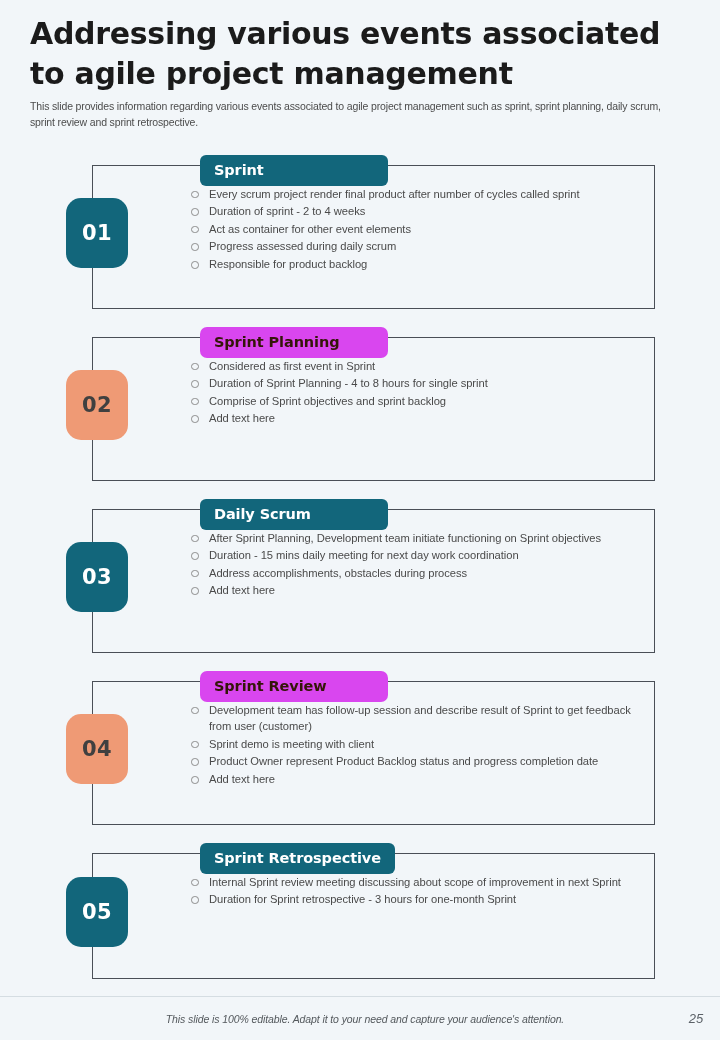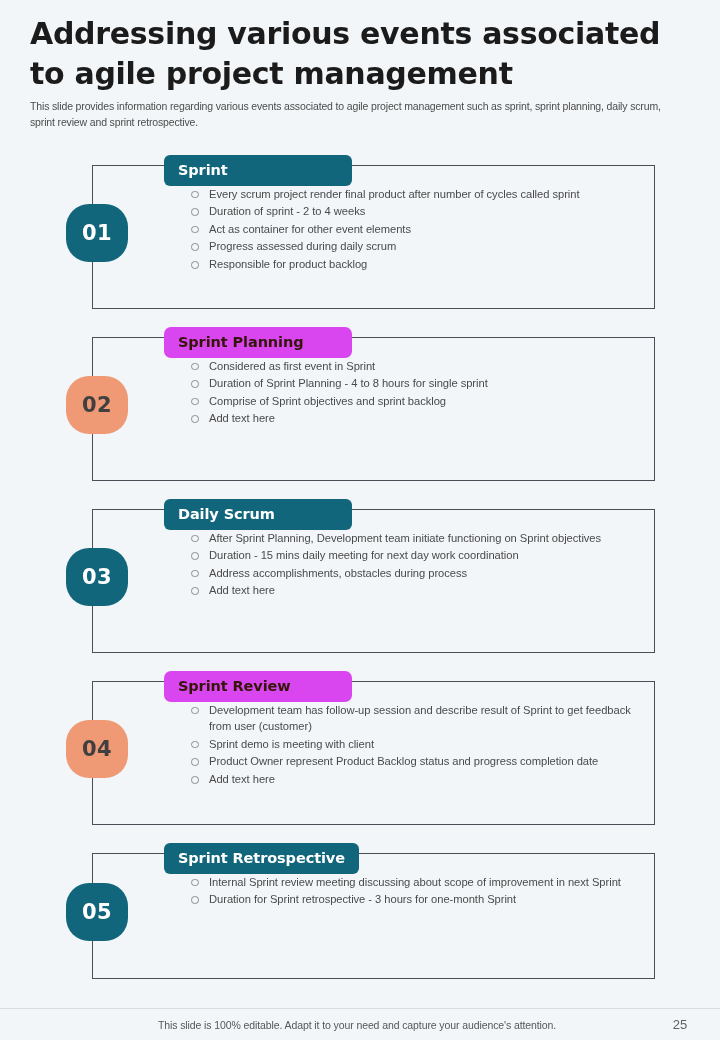--- a/index.html
+++ b/index.html
@@ -64,22 +64,22 @@
     border: 1px solid #4a4f57;
     background: transparent;
   }
 
   .badge {
     position: absolute;
     left: 66px;
     top: 50%;
     transform: translateY(-50%);
     width: 62px;
-    height: 58px;
-    border-radius: 23px;
+    height: 70px;
+    border-radius: 15px;
     display: flex;
     align-items: center;
     justify-content: center;
     font-family: "DejaVu Sans", sans-serif;
     font-size: 21px;
     font-weight: bold;
     z-index: 3;
     letter-spacing: 0.5px;
   }
   .badge.teal   { background: #12667b; color: #ffffff; }
@@ -94,20 +94,21 @@
   }
 
   .cat-title {
     display: inline-block;
     padding: 7px 14px 8px 14px;
     font-family: "DejaVu Sans", sans-serif;
     font-size: 14.5px;
     font-weight: bold;
     letter-spacing: -0.1px;
     min-width: 188px;
+    margin-left: 36px;
   }
   .cat-title.teal {
     background: #12667b;
     color: #ffffff;
     border-radius: 6px;
   }
   .cat-title.orange {
     background: #d946ef;
     color: #341608;
     border-radius: 7px;
@@ -139,25 +140,26 @@
     border: 1px solid #8c8c8c;
     border-radius: 50%;
   }
 
   
   .footer {
     position: absolute;
     left: 0;
     right: 0;
     bottom: 0;
-    height: 32px;
+    height: 44px;
     border-top: 1px solid #d5dde2;
     display: flex;
     align-items: center;
-    padding: 0 28px 0 0;
+    padding: 0 12px 0 0;
+    font-style: italic;
   }
 
   .footer-note {
     flex: 1;
     text-align: center;
     font-size: 10.5px;
     color: #53585c;
     letter-spacing: -0.1px;
     padding-left: 46px;
   }

